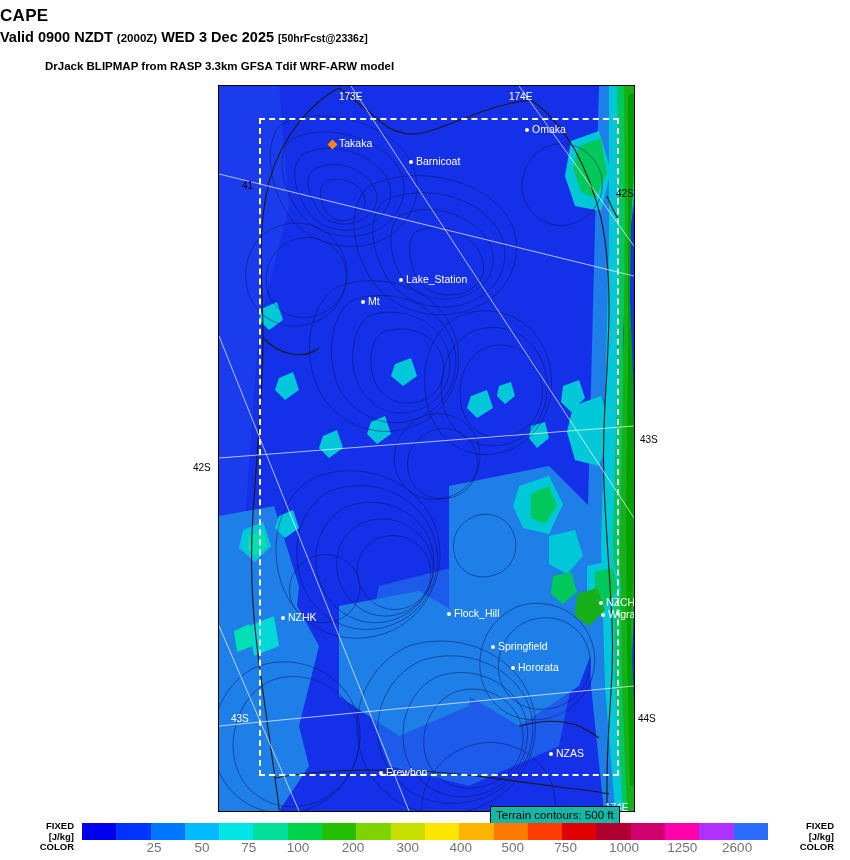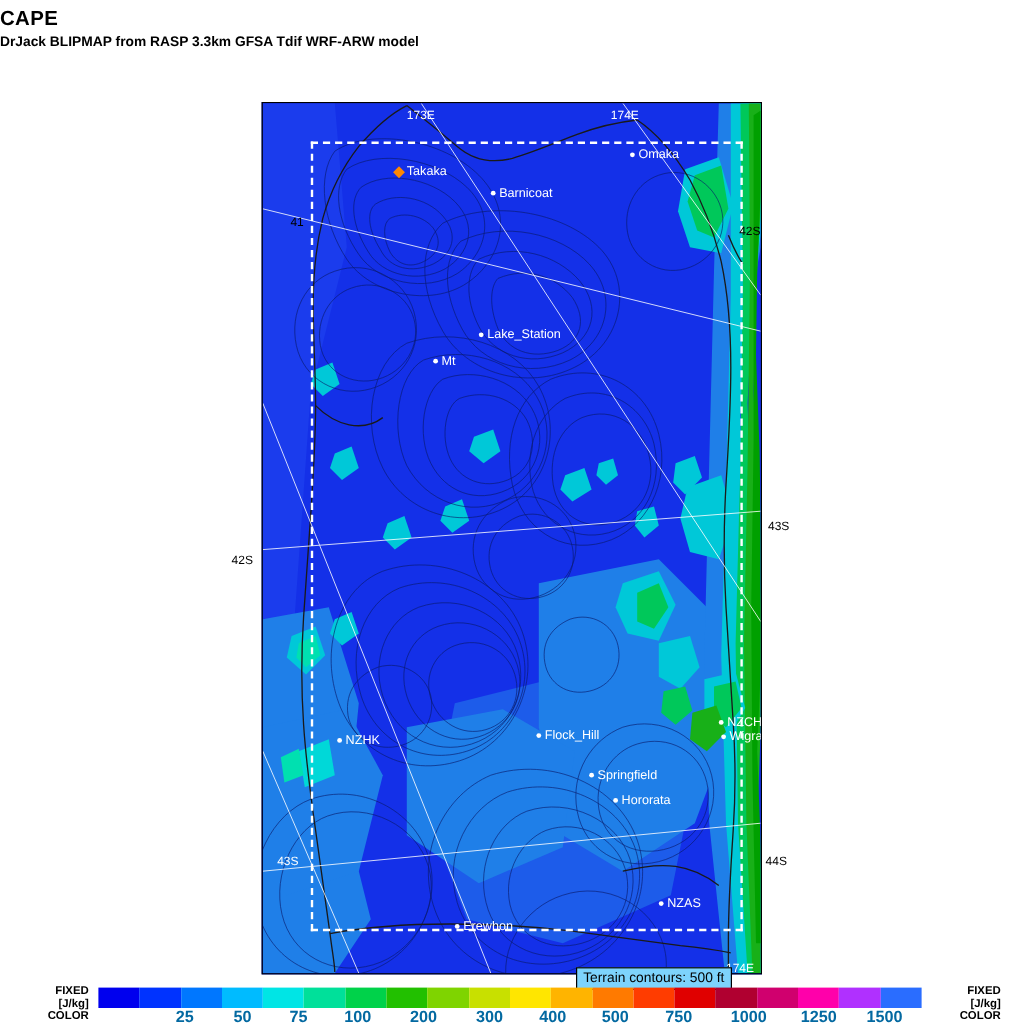--- a/index.html
+++ b/index.html
@@ -44,24 +44,25 @@
   }
   .title-sub .small {
     font-size: 11.5px;
     font-weight: bold;
   }
   .title-sub .tiny {
     font-size: 10.5px;
     font-weight: bold;
   }
   .title-model {
-    margin-top: 3px;
+    margin-top: 15px;
     font-size: 11.5px;
     font-weight: bold;
     color: #000;
+    padding-left: 45px;
   }
 
   
   .map-frame {
     position: absolute;
     left: 218px;
     top: 85px;
     width: 415px;
     height: 725px;
     background: #1a35e0;
@@ -118,23 +119,23 @@
     color: #000;
     white-space: nowrap;
   }
   .gridlabel.inmap {
     color: #ffffff;
   }
 
   
   .terrain-note {
     position: absolute;
-    left: 480px;
+    left: 490px;
     top: 806px;
-    background: #7dd3fc;
+    background: #14b8a6;
     border: 1px solid #000;
     font-size: 11.5px;
     color: #000;
     padding: 2px 5px 3px 5px;
     white-space: nowrap;
   }
 
   
   .cbar-wrap {
     position: absolute;
@@ -171,33 +172,39 @@
   .cbar-ticks {
     position: absolute;
     left: 82px;
     top: 840px;
     width: 686px;
     height: 18px;
   }
   .cbar-ticks .tick {
     position: absolute;
     font-size: 13.5px;
-    font-weight: bold;
-    color: #0369a1;
+    font-weight: normal;
+    color: #737373;
     transform: translateX(-50%);
     top: 0;
   }
 </style>
 </head>
 <body>
 
 <div class="page">
 
   <div class="title-block">
     <div class="title-main">CAPE</div>
+    <div class="title-sub">
+      <span>Valid 0900 NZDT</span>
+      <span class="small">(2000Z)</span>
+      <span>WED 3 Dec 2025</span>
+      <span class="tiny">[50hrFcst@2336z]</span>
+    </div>
     <div class="title-model">DrJack BLIPMAP from RASP 3.3km GFSA Tdif WRF-ARW model</div>
   </div>
 
   <div class="map-frame">
     <svg class="map-canvas" viewBox="0 0 415 725" preserveAspectRatio="none">
       <defs>
         <clipPath id="mapclip">
             <rect x="0" y="0" width="415" height="725"></rect>
           </clipPath>
       </defs>
@@ -388,16 +395,16 @@
       <div class="tick" style="left: 17.5%;">50</div>
       <div class="tick" style="left: 24.3%;">75</div>
       <div class="tick" style="left: 31.5%;">100</div>
       <div class="tick" style="left: 39.5%;">200</div>
       <div class="tick" style="left: 47.5%;">300</div>
       <div class="tick" style="left: 55.2%;">400</div>
       <div class="tick" style="left: 62.8%;">500</div>
       <div class="tick" style="left: 70.5%;">750</div>
       <div class="tick" style="left: 79%;">1000</div>
       <div class="tick" style="left: 87.5%;">1250</div>
-      <div class="tick" style="left: 95.5%;">1500</div>
+      <div class="tick" style="left: 95.5%;">2600</div>
     </div>
 
 </div>
 
 </body></html>

